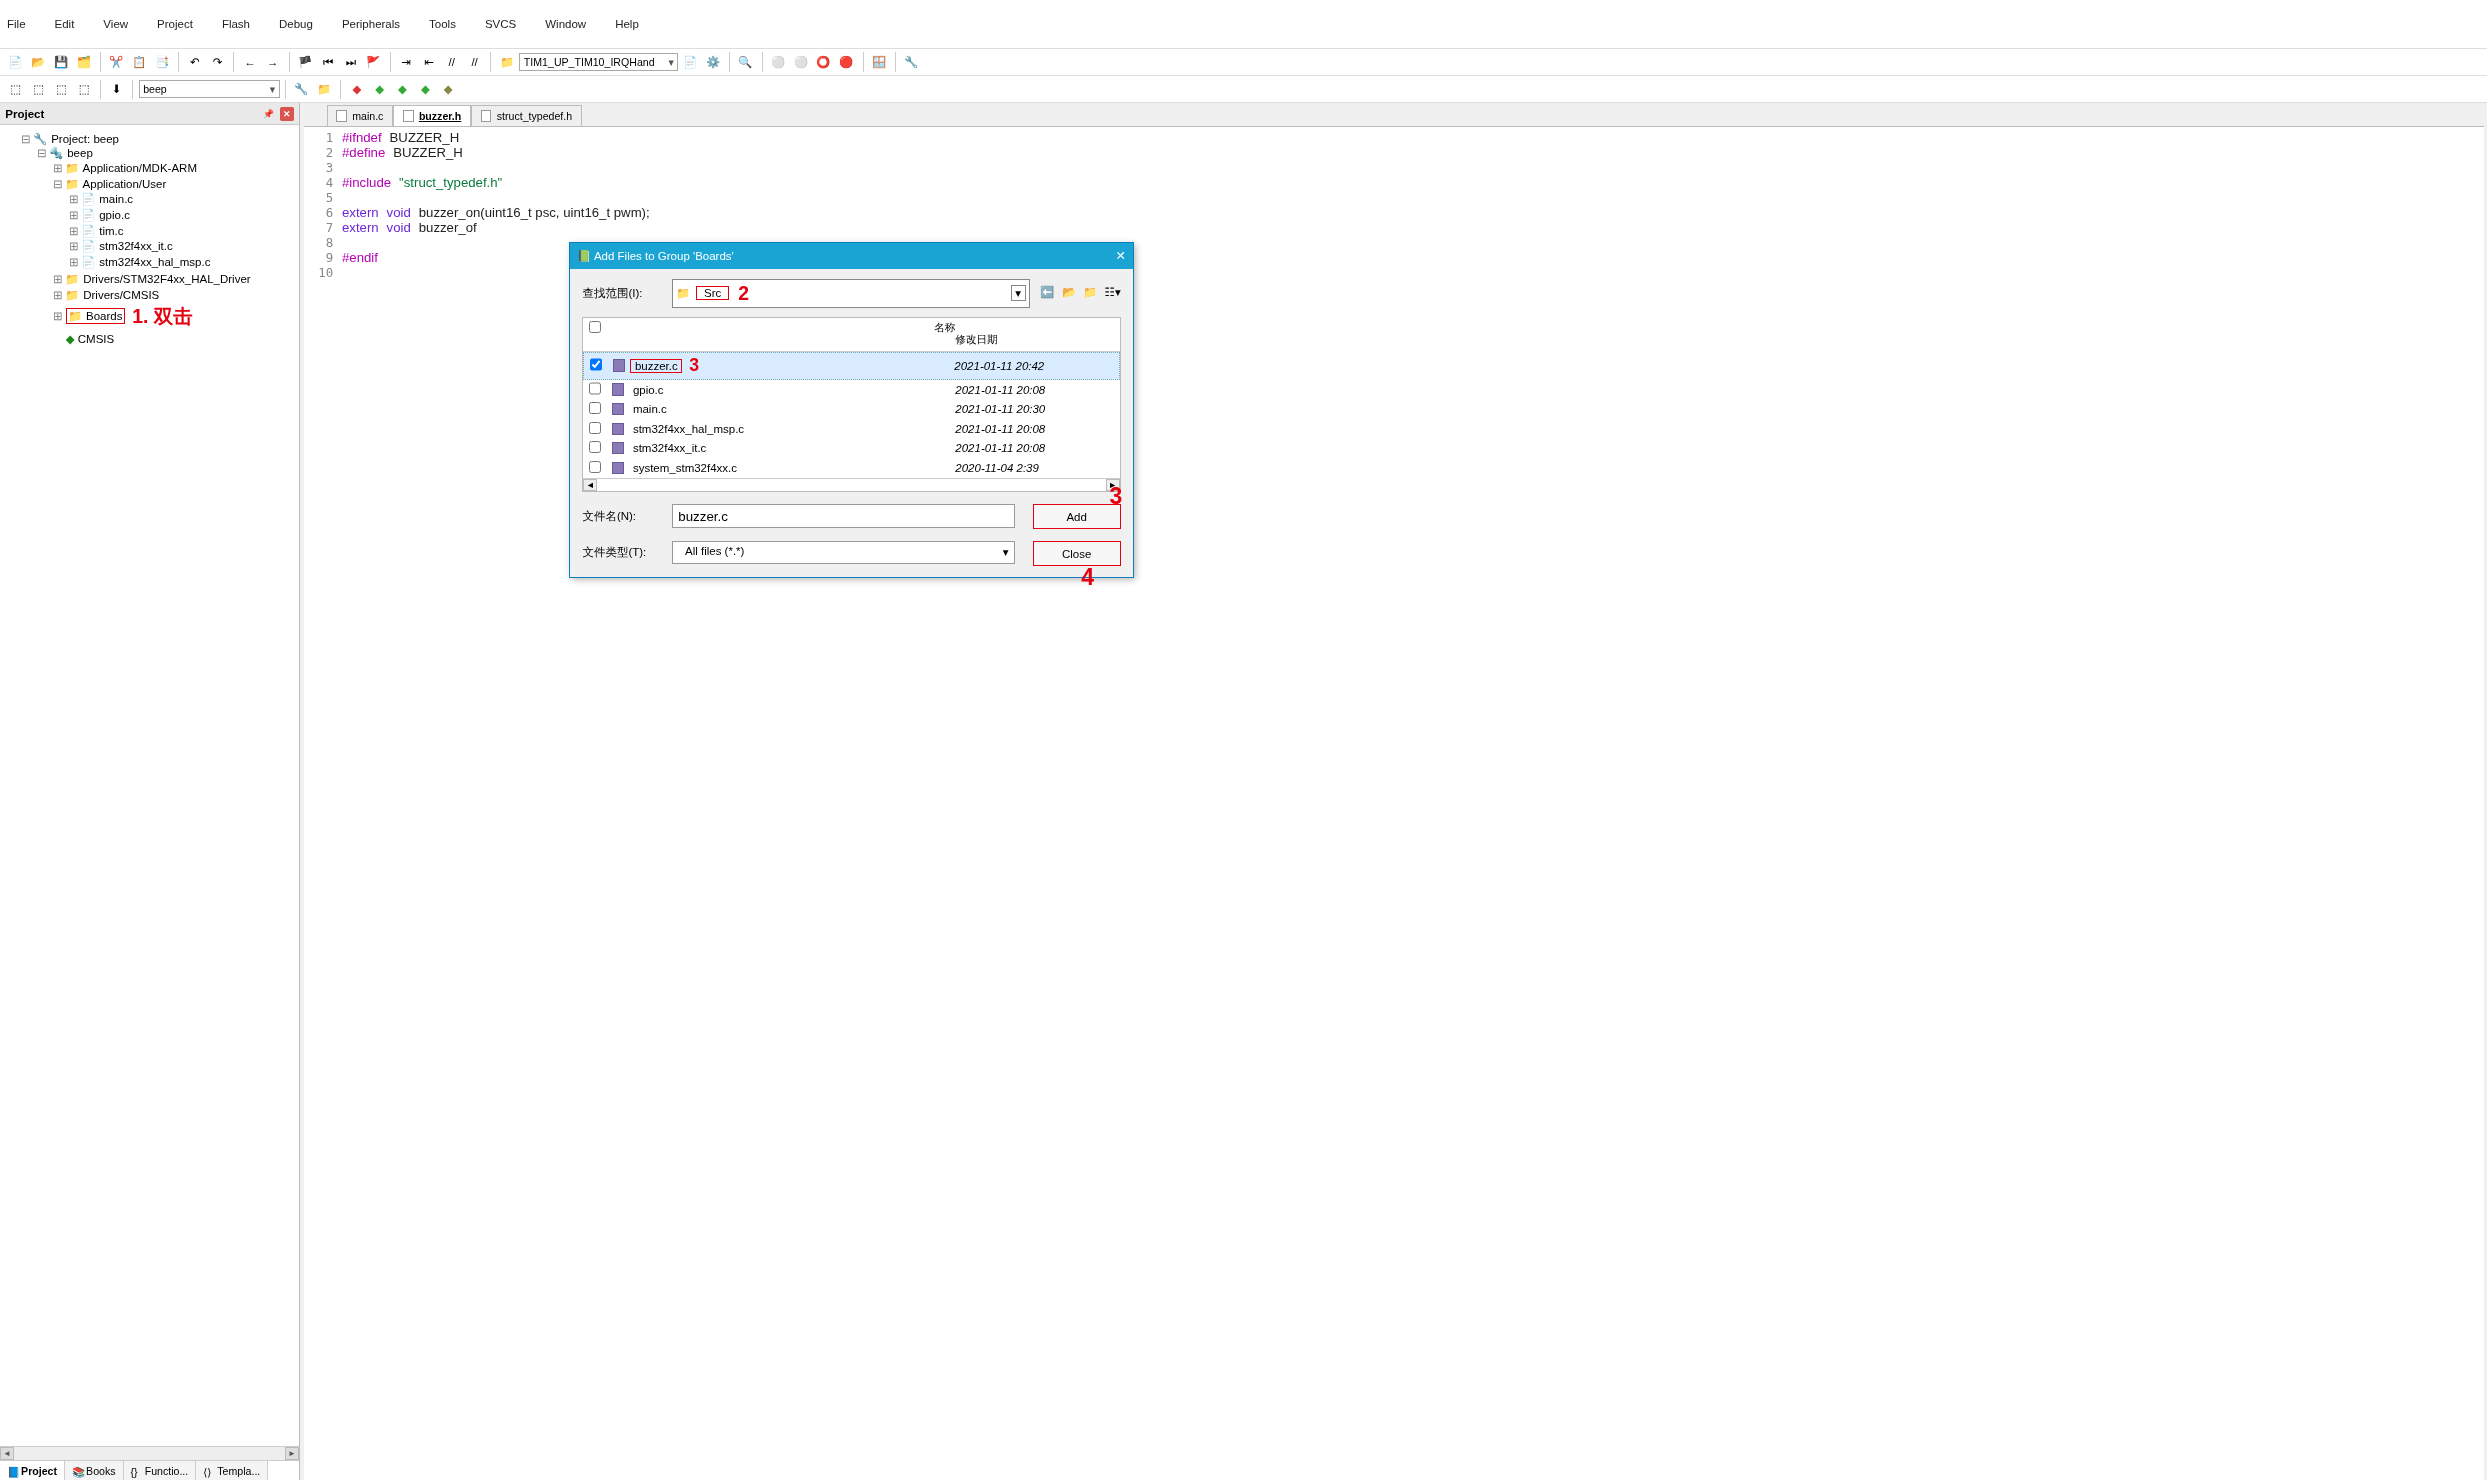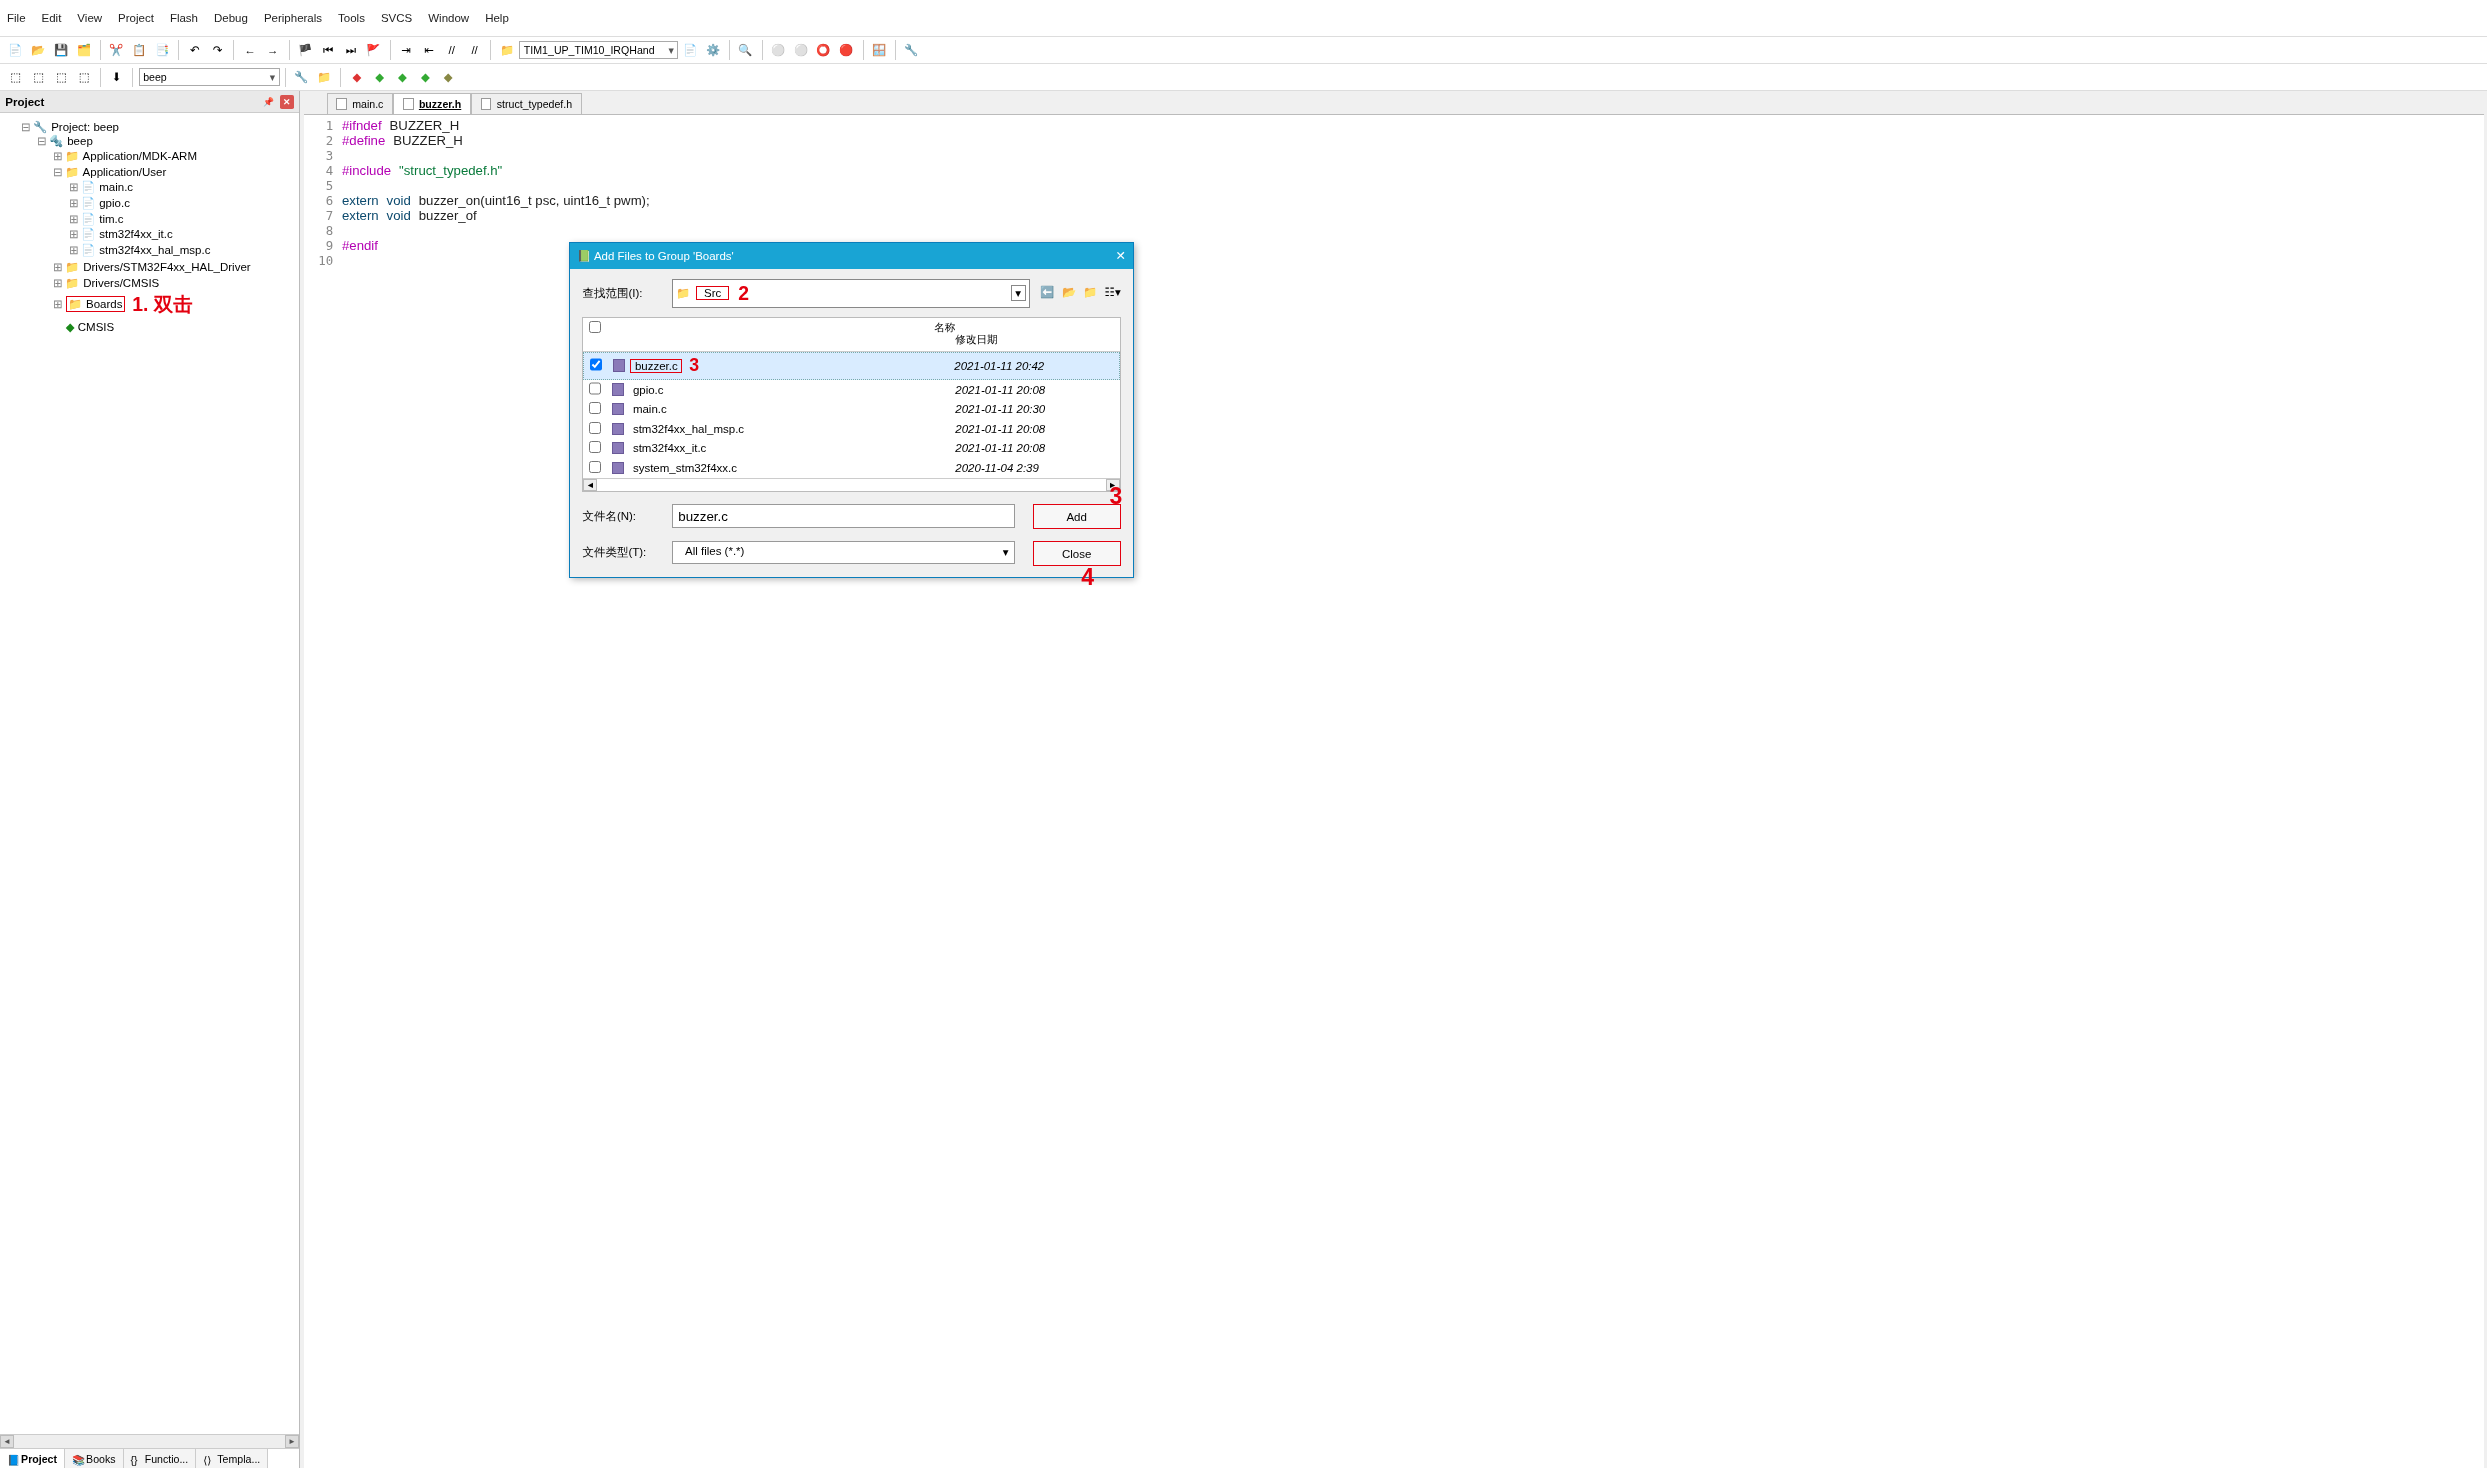--- a/index.html
+++ b/index.html
@@ -1,18 +1,18 @@
 <!DOCTYPE html>
 <html style="font-size:14px"><head>
 <meta charset="utf-8">
 <style>
 * { box-sizing: border-box; margin: 0; padding: 0; font-family: "Segoe UI", Tahoma, sans-serif; }
 body { background: #fff; font-size: 11.5px; }
 
-.menubar { background: #fff; padding: 12px 7px; display:flex; gap:16px; border-bottom:0.9px solid #ddd;}
+.menubar { background: #fff; padding: 18px 7px; display:flex; gap:29px; border-bottom:0.9px solid #ddd;}
 .menubar span { color:#222; }
 
 .toolbar{ padding:2.6px 5.3px; display:flex; align-items:center; gap:1.8px; flex-wrap:wrap; border-bottom:0.9px solid #ddd;}
 .tbtn{ width:21px; height:21px; display:inline-flex; align-items:center; justify-content:center; border:0.9px solid transparent; border-radius:1.8px;}
 .sep{ width:0.9px; height:19.4px; background:#ccc; margin:0 3.5px;}
 .combo{ border:0.9px solid #aaa; padding:1.8px 16px 1.8px 3.5px; font-size:10.6px; background:#fff; position:relative; min-width:159px;}
 .combo::after{content:"▾"; position:absolute; right:3.5px; color:#555;}
 .combo.small{min-width:auto; padding:1.8px 3.5px;}
 
 .layout{ display:flex; height: calc(100vh - 106px); }
@@ -38,21 +38,21 @@
 .bicon{width:10.6px;height:10.6px;}
 
 .editor{flex:1; display:flex; flex-direction:column; background:#f0f0f0;}
 .tabs{display:flex; padding:1.8px 26.5px 0 26.5px; gap:0;}
 .tab{padding:3.5px 8.8px; border:0.9px solid #bbb; border-bottom:none; background:#efefef; display:flex; gap:5.3px; align-items:center; font-size:10.6px;}
 .tab.active{background:#fff; font-weight:600;}
 .tab .dicon{width:10.6px;height:12.4px;border:0.9px solid #999;background:#fff;}
 .gutter-code{flex:1; display:flex; background:#fff; border-top:0.9px solid #bbb; margin:0 3.5px;}
 .gutter{width:35px; text-align:right; padding:3.5px 5.3px; color:#888; font-family:Consolas,monospace; font-size:12.4px;}
 .code{flex:1; padding:3.5px 3.5px; font-family:Consolas,monospace; font-size:13.2px; white-space:pre;}
-.kw{color:#0c4a6e;}
+.kw{color:#6d28d9;}
 .mac{color:#b300b3;}
 .str{color:#097a3b;}
 .pl{color:#222;}
 
 .dialog{position:absolute; left:569px; top:242px; width:565px; background:#f0f0f0; border:0.9px solid #0a7dbb; box-shadow:1.8px 1.8px 7px rgba(0,0,0,.3);}
 .dlg-title{background:#19a4d4; color:#fff; padding:5.3px 7px; display:flex; align-items:center; justify-content:space-between;}
 .dlg-close{color:#fff; font-size:12.4px;}
 .dlg-body{padding:10.6px 12.4px;}
 .row{display:flex; align-items:center; gap:10.6px; margin-bottom:8.8px;}
 .row label{min-width:79px;}

